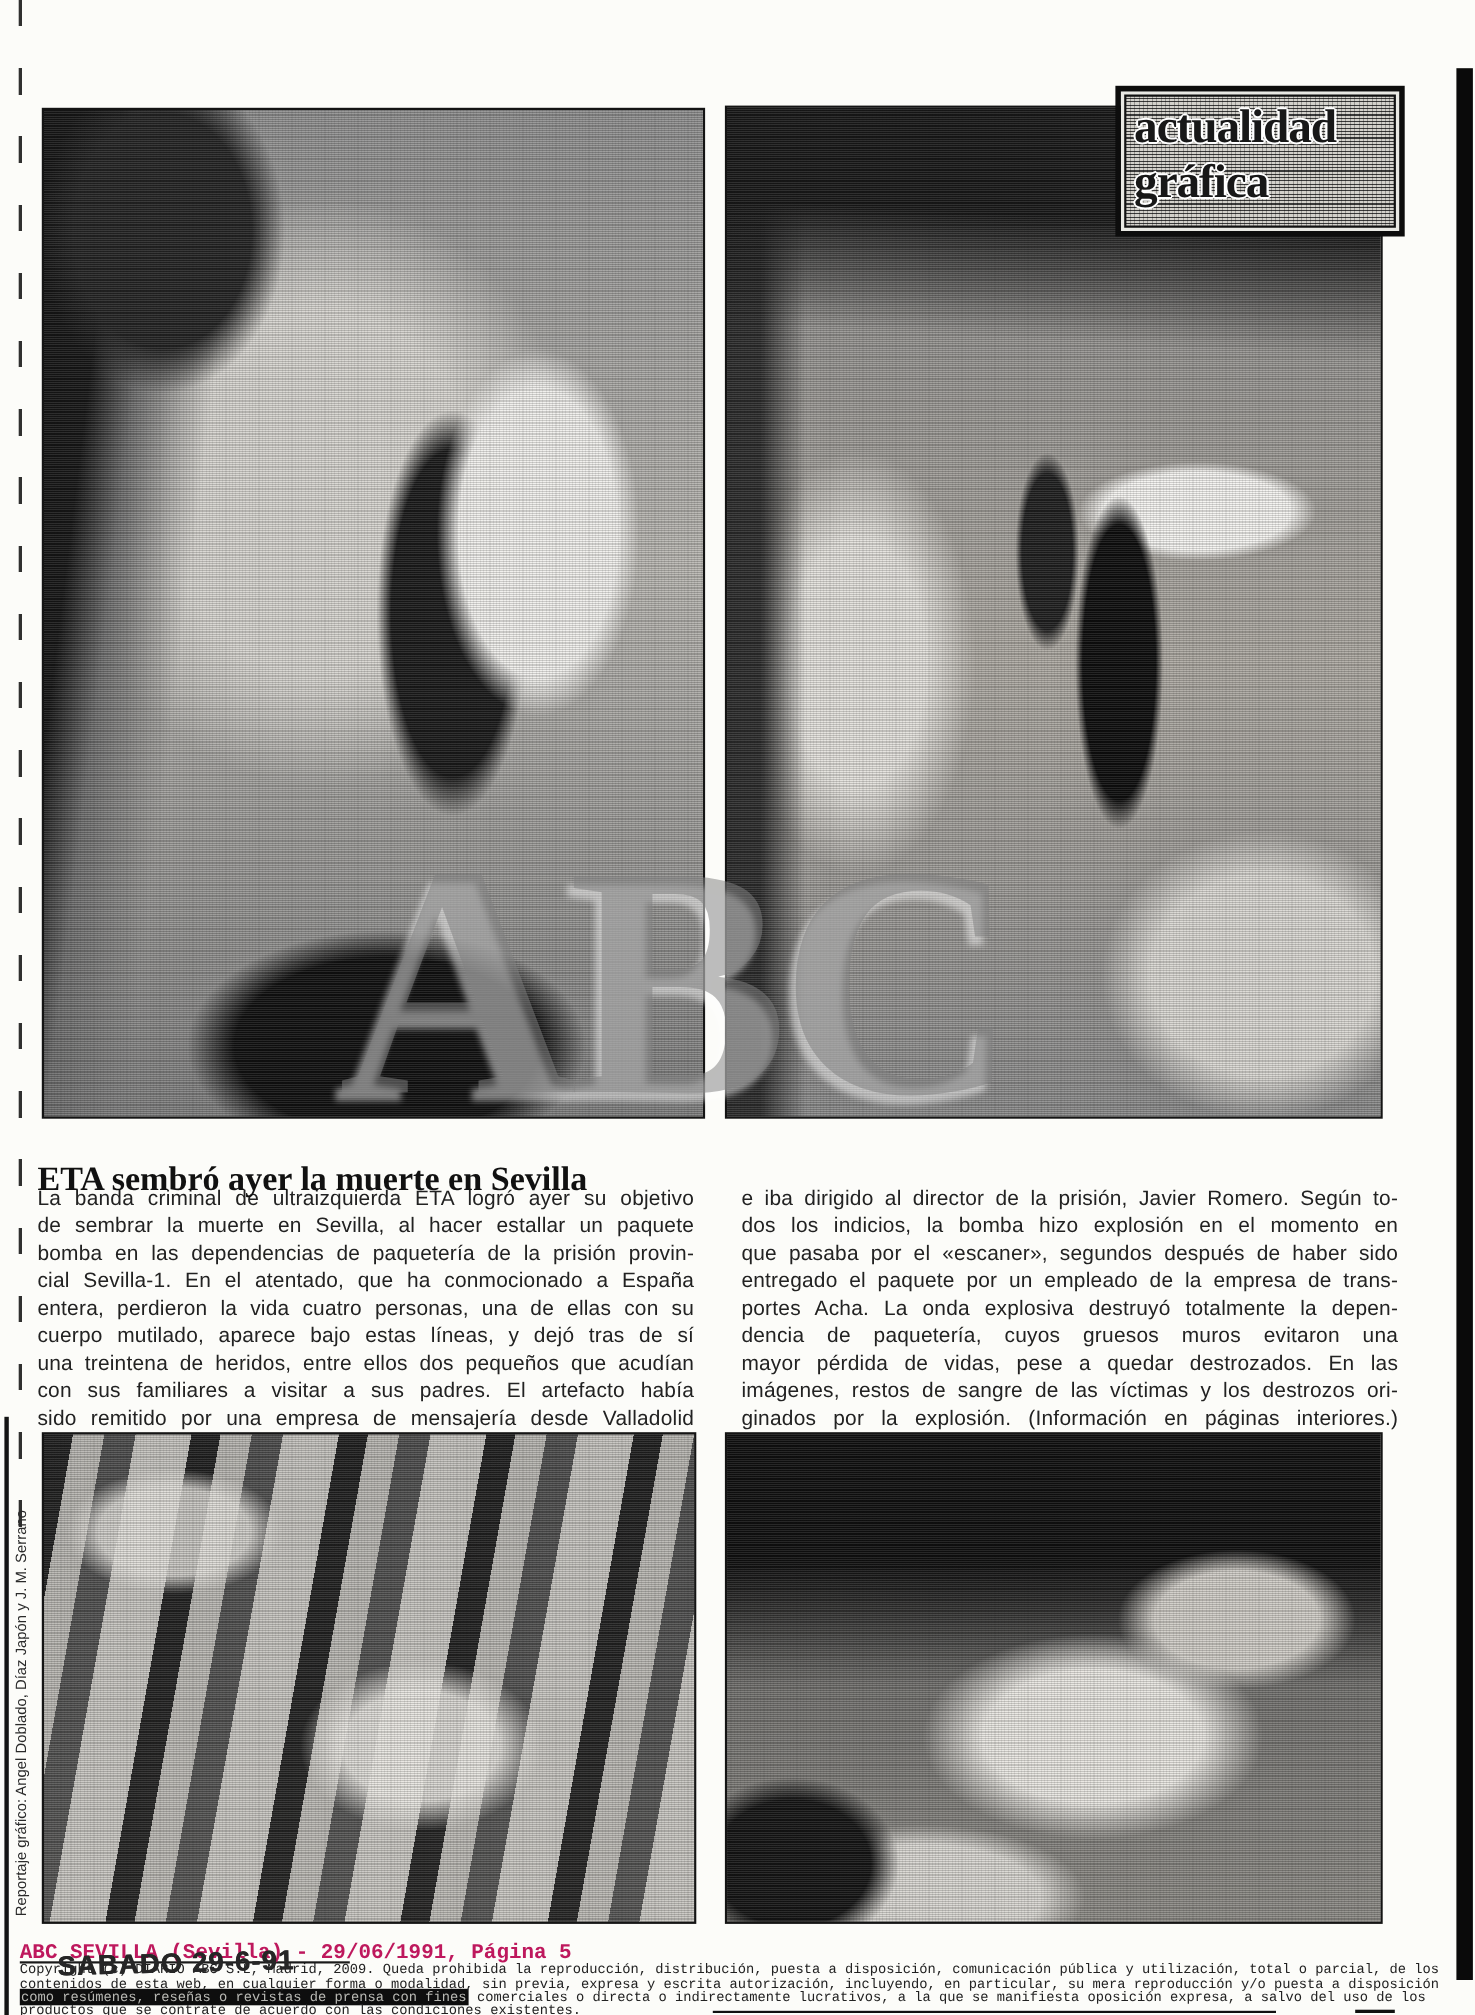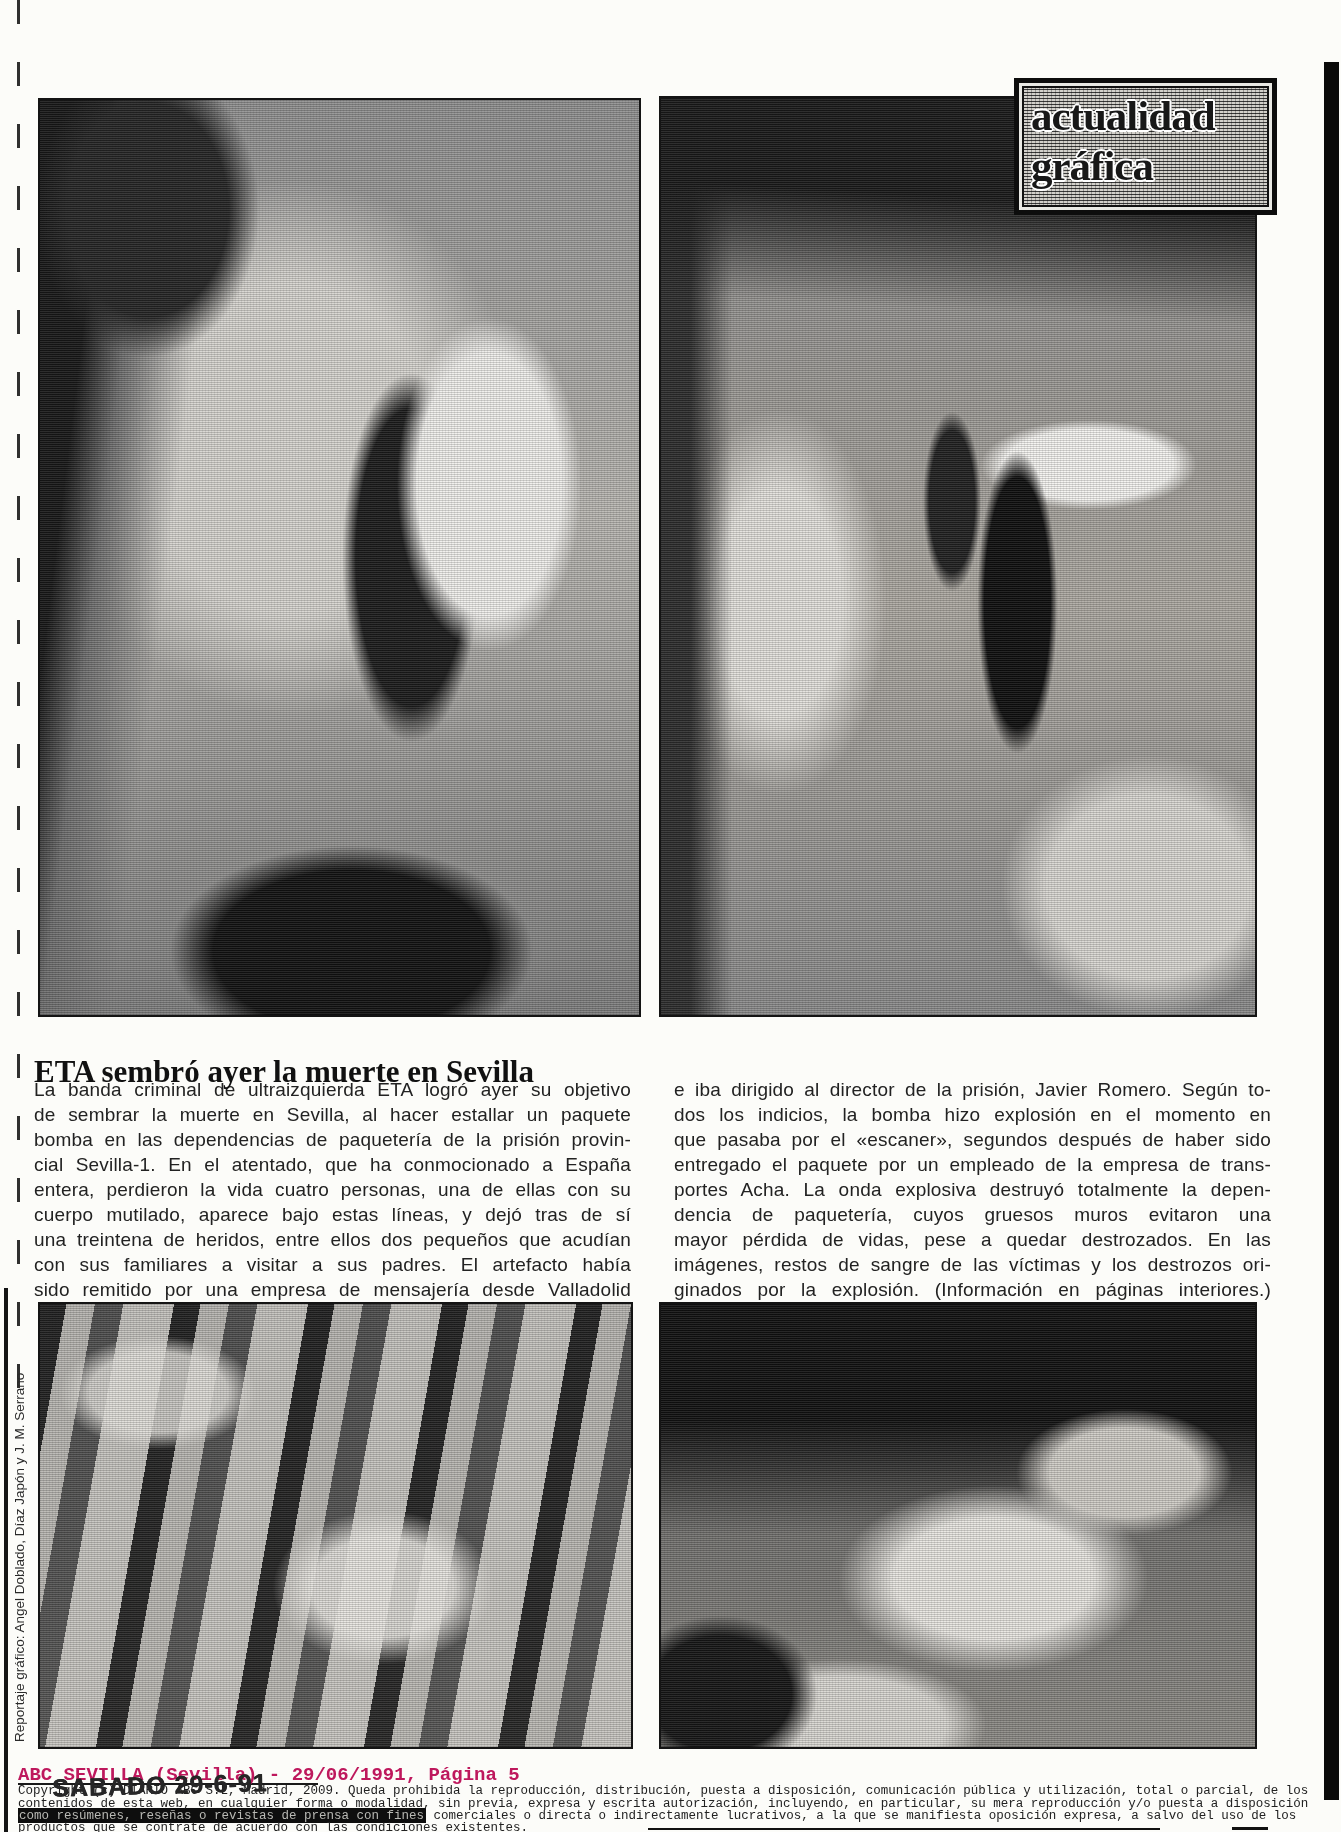--- a/index.html
+++ b/index.html
@@ -160,20 +160,21 @@
   <div class="scan-bar-left"></div>
 
   <div class="photo" id="photo-top-left"></div>
   <div class="photo" id="photo-top-right"></div>
 
   <div class="badge">
     <div class="badge-line">actualidad</div>
     <div class="badge-line badge-line2">gráfica</div>
   </div>
 
+  <div class="watermark">ABC</div>
 
   <h1 class="headline">ETA sembró ayer la muerte en Sevilla</h1>
 
   <div class="article-col" id="col-left">La banda criminal de ultraizquierda ETA logró ayer su objetivo<br>de sembrar la muerte en Sevilla, al hacer estallar un paquete<br>bomba en las dependencias de paquetería de la prisión provin-<br>cial Sevilla-1. En el atentado, que ha conmocionado a España<br>entera, perdieron la vida cuatro personas, una de ellas con su<br>cuerpo mutilado, aparece bajo estas líneas, y dejó tras de sí<br>una treintena de heridos, entre ellos dos pequeños que acudían<br>con sus familiares a visitar a sus padres. El artefacto había<br>sido remitido por una empresa de mensajería desde Valladolid</div>
   <div class="article-col" id="col-right">e iba dirigido al director de la prisión, Javier Romero. Según to-<br>dos los indicios, la bomba hizo explosión en el momento en<br>que pasaba por el «escaner», segundos después de haber sido<br>entregado el paquete por un empleado de la empresa de trans-<br>portes Acha. La onda explosiva destruyó totalmente la depen-<br>dencia de paquetería, cuyos gruesos muros evitaron una<br>mayor pérdida de vidas, pese a quedar destrozados. En las<br>imágenes, restos de sangre de las víctimas y los destrozos ori-<br>ginados por la explosión. (Información en páginas interiores.)</div>
 
   <div class="photo" id="photo-bottom-left"></div>
   <div class="photo" id="photo-bottom-right"></div>
 
   <div class="photo-credit">Reportaje gráfico: Angel Doblado, Díaz Japón y J. M. Serrano</div>

